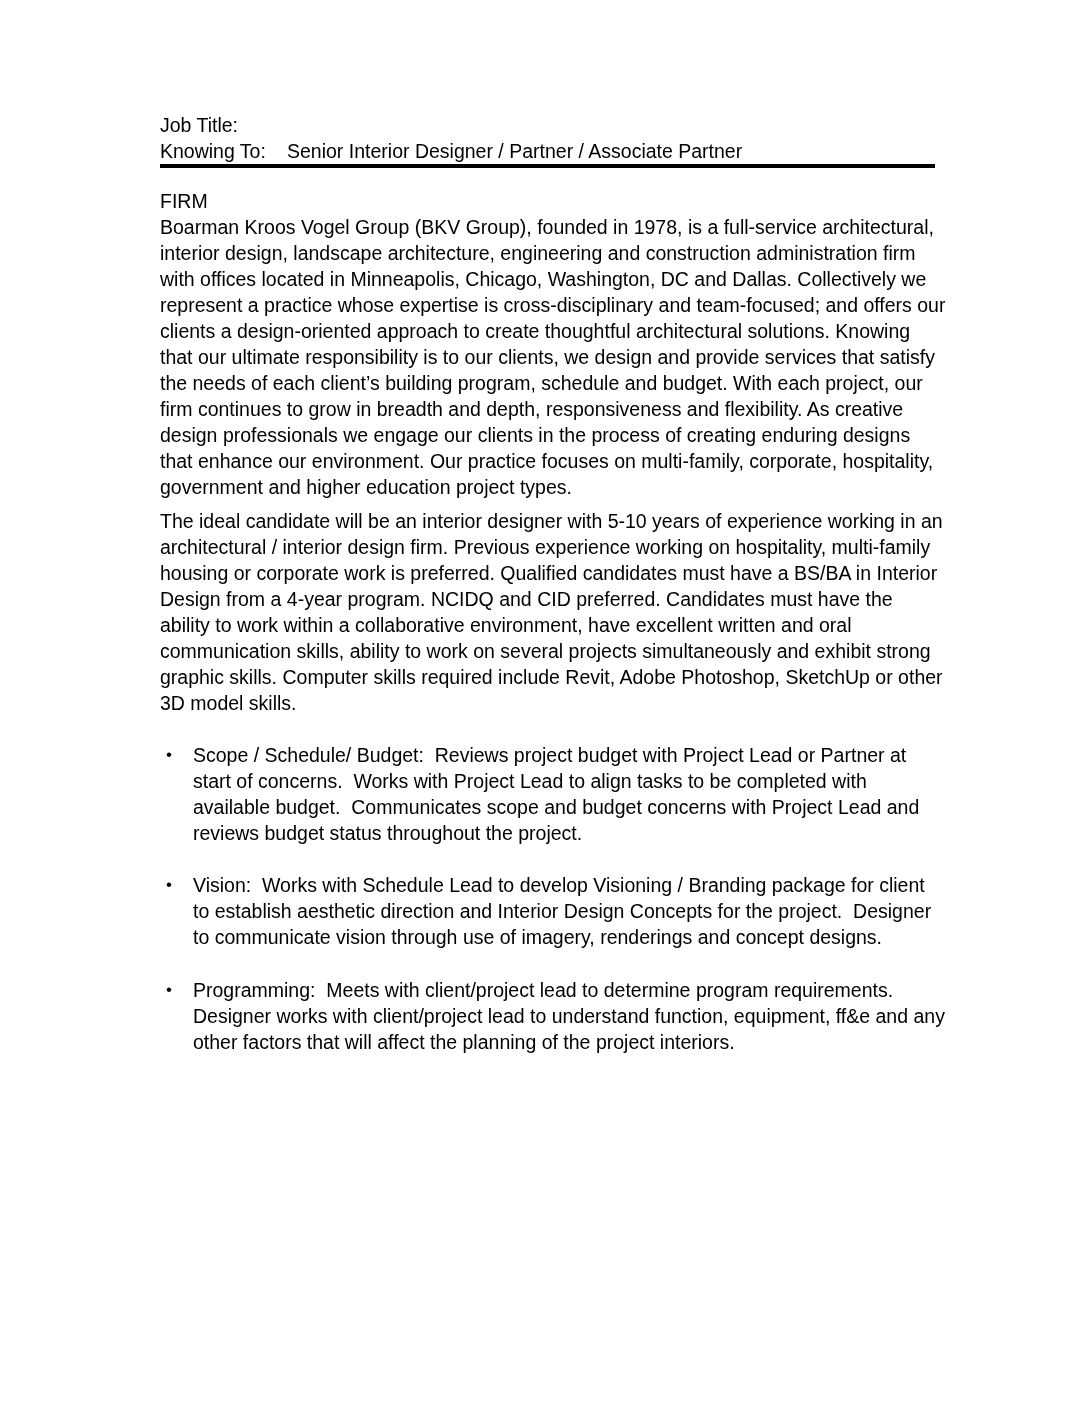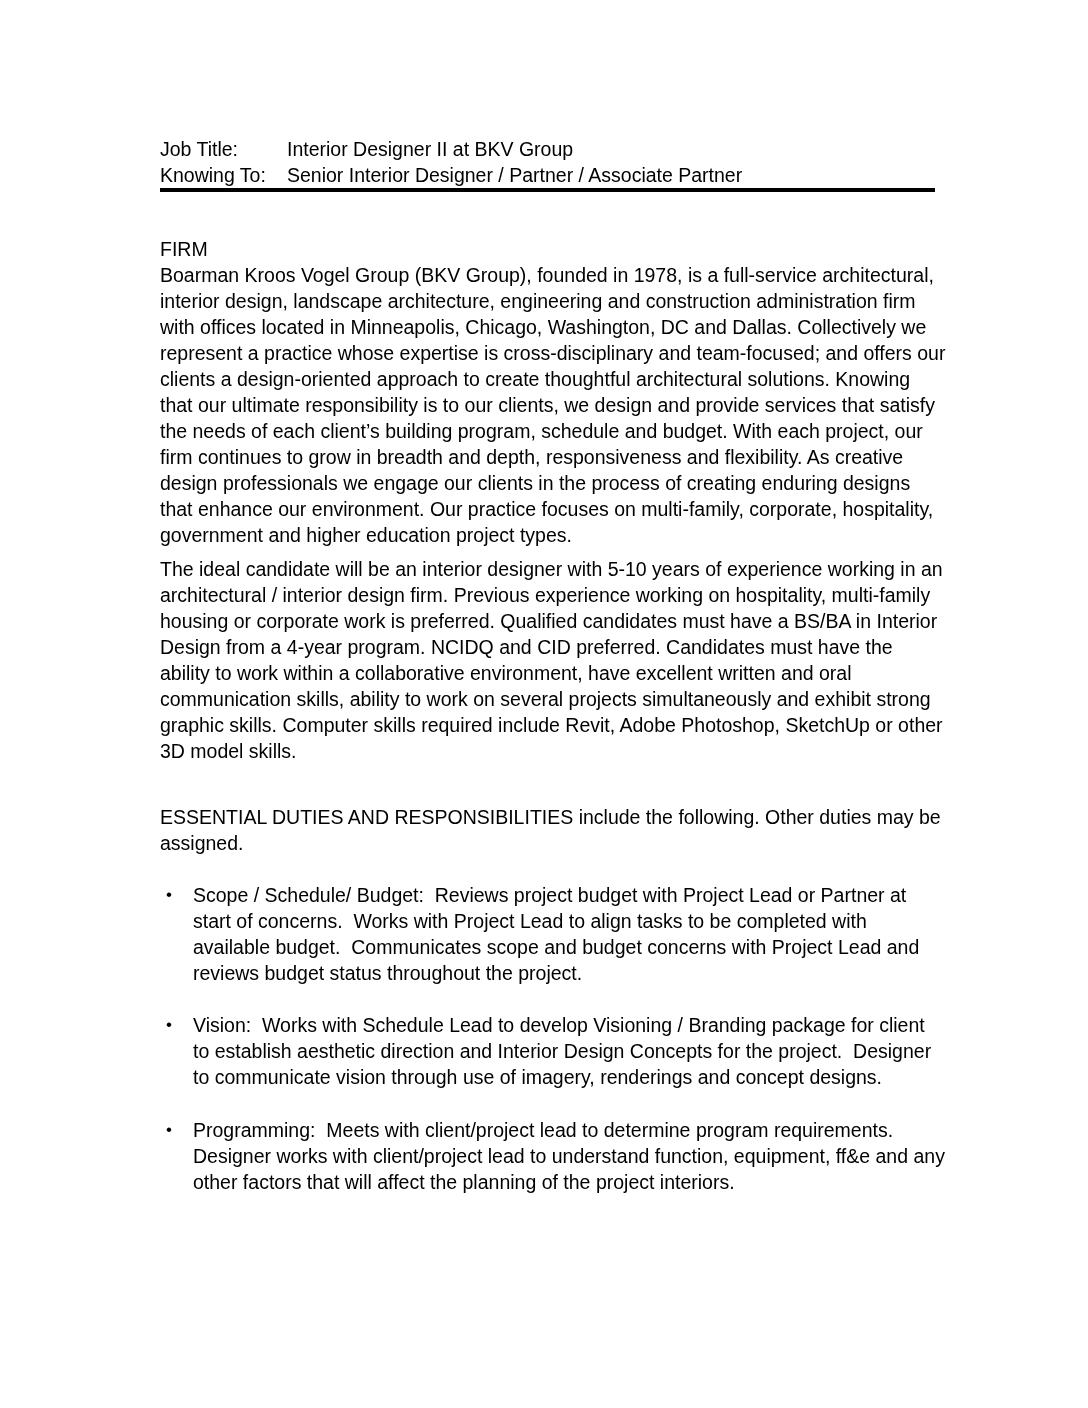--- a/index.html
+++ b/index.html
@@ -15,39 +15,39 @@
     overflow: hidden;
   }
   .page {
     position: absolute;
     left: 160px;
     top: 112px;
     width: 786px;
     font-size: 19.5px;
     line-height: 26px;
   }
-  .header-table { width: 100%; margin-top: 24px; }
+  .header-table { width: 100%; }
   .header-row { display: flex; }
   .header-label {
     width: 127px;
     flex: 0 0 127px;
     white-space: pre-wrap;
   }
   .header-value {
     flex: 1;
     white-space: pre-wrap;
   }
   .header-rule {
     height: 4px;
     background: #000000;
     width: 775px;
     margin-top: 0px;
   }
   .section-heading {
-    margin-top: 44px;
+    margin-top: 20px;
     white-space: pre-wrap;
   }
   .para {
     white-space: pre-wrap;
     width: 786px;
   }
   .para.after-heading-gap { margin-top: 8px; }
   .heading-qual { margin-top: 26px; }
   .duties-intro { margin-top: 40px; }
   .duties-list {
@@ -74,35 +74,33 @@
   }
 </style>
 </head>
 <body>
 
 <div class="page">
 
   <div class="header-table">
     <div class="header-row">
       <div class="header-label">Job Title:</div>
-      <div class="header-value">Interior Designer II at BKV Group</div>
     </div>
     <div class="header-row">
       <div class="header-label">Knowing To:</div>
       <div class="header-value">Senior Interior Designer / Partner / Associate Partner</div>
     </div>
     <div class="header-rule"></div>
   </div>
 
   <div class="section-heading">FIRM</div>
   <div class="para">Boarman Kroos Vogel Group (BKV Group), founded in 1978, is a full-service architectural, interior design, landscape architecture, engineering and construction administration firm with offices located in Minneapolis, Chicago, Washington, DC and Dallas. Collectively we represent a practice whose expertise is cross-disciplinary and team-focused; and offers our clients a design-oriented approach to create thoughtful architectural solutions. Knowing that our ultimate responsibility is to our clients, we design and provide services that satisfy the needs of each client’s building program, schedule and budget. With each project, our firm continues to grow in breadth and depth, responsiveness and flexibility. As creative design professionals we engage our clients in the process of creating enduring designs that enhance our environment. Our practice focuses on multi-family, corporate, hospitality, government and higher education project types.</div>
 
   <div class="para after-heading-gap">The ideal candidate will be an interior designer with 5-10 years of experience working in an architectural / interior design firm. Previous experience working on hospitality, multi-family housing or corporate work is preferred. Qualified candidates must have a BS/BA in Interior Design from a 4-year program. NCIDQ and CID preferred. Candidates must have the ability to work within a collaborative environment, have excellent written and oral communication skills, ability to work on several projects simultaneously and exhibit strong graphic skills. Computer skills required include Revit, Adobe Photoshop, SketchUp or other 3D model skills.</div>
 
-  <div class="para duties-intro">ESSENTIAL DUTIES AND RESPONSIBILITIES include the following. Other duties may be assigned.</div>
 
   <ul class="duties-list">
     <li class="duty-item">
       <span class="bullet-marker">•</span>
       <span class="duty-text">Scope / Schedule/ Budget:  Reviews project budget with Project Lead or Partner at start of concerns.  Works with Project Lead to align tasks to be completed with available budget.  Communicates scope and budget concerns with Project Lead and reviews budget status throughout the project.</span>
     </li>
     <li class="duty-item">
       <span class="bullet-marker">•</span>
       <span class="duty-text">Vision:  Works with Schedule Lead to develop Visioning / Branding package for client to establish aesthetic direction and Interior Design Concepts for the project.  Designer to communicate vision through use of imagery, renderings and concept designs.</span>
     </li>

